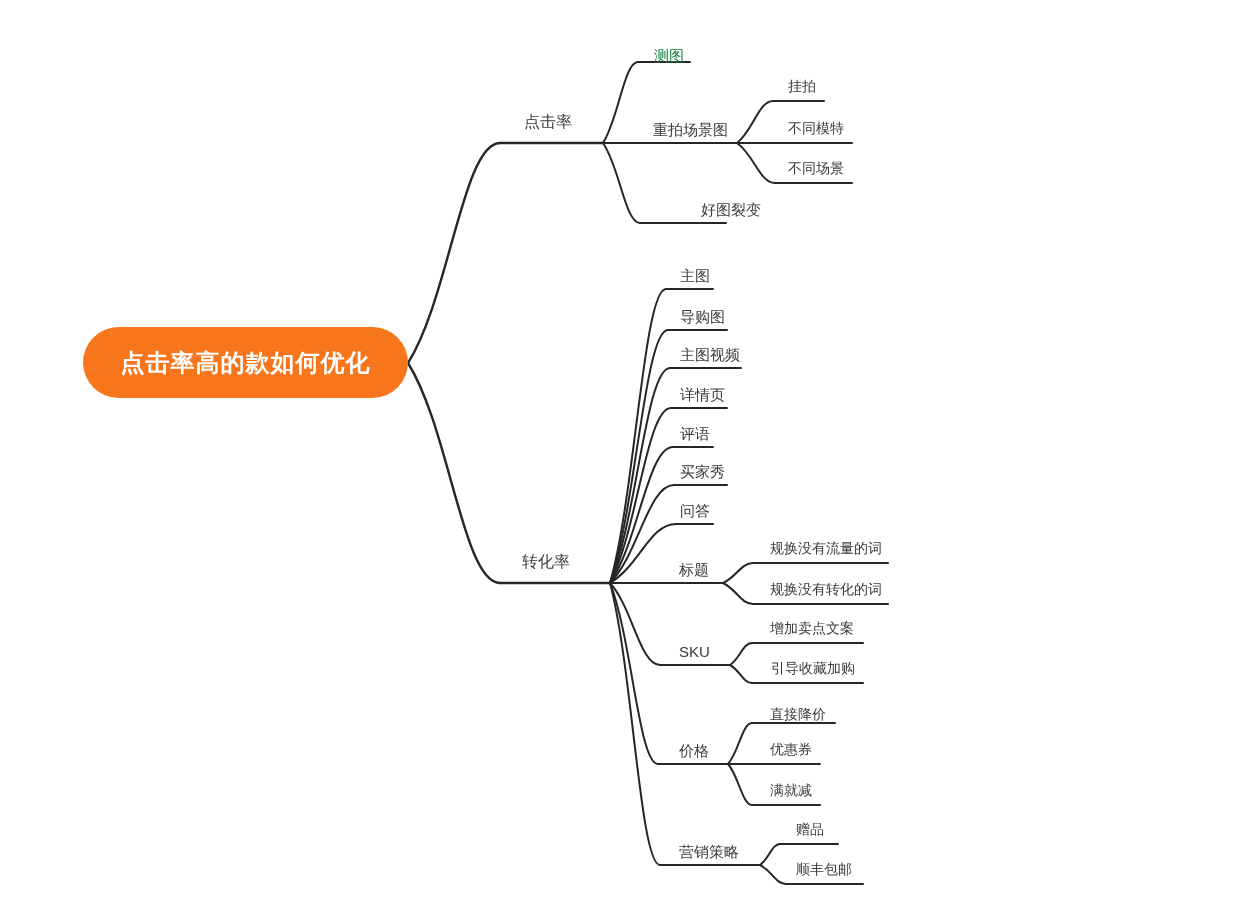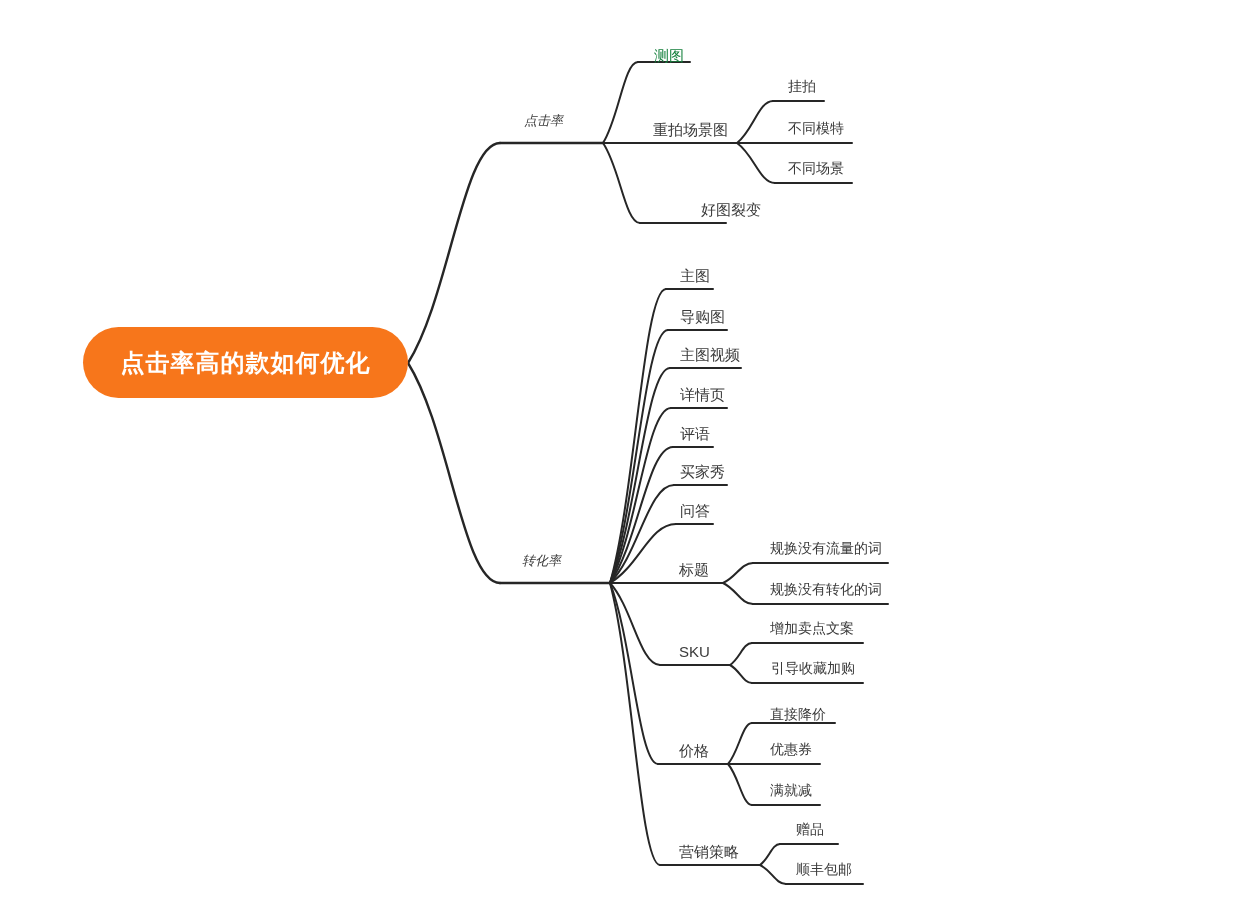--- a/index.html
+++ b/index.html
@@ -20,21 +20,21 @@
     left: 0;
     top: 0;
   }
   .topic-label {
     position: absolute;
     line-height: 1;
     white-space: nowrap;
     color: #3a3a3a;
     cursor: default;
   }
-  .depth-1 { font-size: 13px; font-style: italic; }
+  .depth-1 { font-size: 16px; }
   .depth-2 { font-size: 15px; }
   .depth-3 { font-size: 14px; }
   #root-topic {
     position: absolute;
     display: flex;
     align-items: center;
     justify-content: center;
     border-radius: 36px;
     font-size: 24px;
     font-weight: bold;

